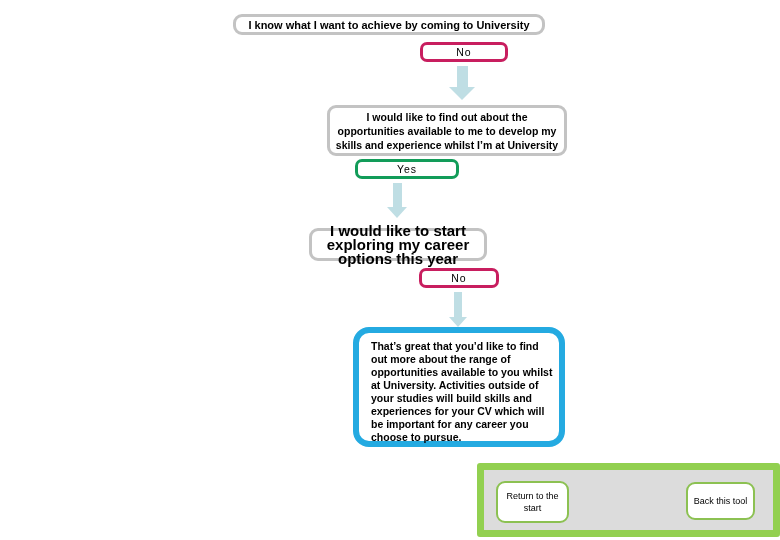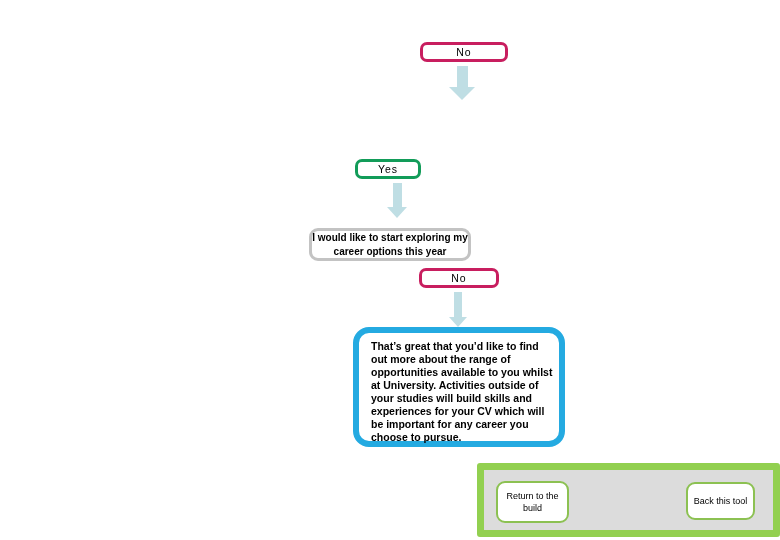--- a/index.html
+++ b/index.html
@@ -42,59 +42,65 @@
     box-sizing:border-box;display:flex;align-items:center;justify-content:center;
     font-size:9px;line-height:12px;text-align:center;cursor:pointer;color:#000;
     padding:2px;
   }
 </style>
 </head>
 <body>
 
 <div class="stage">
 
+  <div class="qbox" style="left:233px;top:14px;width:312px;height:21px;font-size:11px;">
+    <span class="txt">I know what I want to achieve by coming to University</span>
+  </div>
 
   <div class="abox no" style="left:420px;top:42px;width:88px;height:20px;">
     <span>No</span>
   </div>
 
   <div class="arrow" style="left:449px;top:66px;width:26px;">
     <div class="shaft" style="width:11px;height:21px;"></div>
     <div class="head" style="border-left:13px solid transparent;border-right:13px solid transparent;border-top:13px solid #bfdee4;"></div>
   </div>
 
+  <div class="qbox" style="left:327px;top:105px;width:240px;height:51px;font-size:10.5px;line-height:14px;padding:0 4px;">
+    <span class="txt">I would like to find out about the opportunities available to me to develop my skills and experience whilst I’m at University</span>
+  </div>
 
-  <div class="abox yes" style="left:355px;top:159px;width:66px;height:20px;">
+  <div class="abox yes" style="left:355px;top:159px;width:104px;height:20px;">
     <span>Yes</span>
   </div>
 
   <div class="arrow" style="left:387px;top:183px;width:20px;">
     <div class="shaft" style="width:9px;height:24px;"></div>
     <div class="head" style="border-left:10px solid transparent;border-right:10px solid transparent;border-top:11px solid #bfdee4;"></div>
   </div>
 
-  <div class="qbox" style="left:309px;top:228px;width:162px;height:33px;font-size:10px;line-height:14px;">
+  <div class="qbox" style="left:309px;top:228px;width:178px;height:33px;font-size:15px;line-height:14px;">
     <span class="txt">I would like to start exploring my career options this year</span>
   </div>
 
   <div class="abox no" style="left:419px;top:268px;width:80px;height:20px;">
     <span>No</span>
   </div>
 
   <div class="arrow" style="left:449px;top:292px;width:18px;">
     <div class="shaft" style="width:8px;height:25px;"></div>
     <div class="head" style="border-left:9px solid transparent;border-right:9px solid transparent;border-top:10px solid #bfdee4;"></div>
   </div>
 
   <div class="result" style="left:353px;top:327px;width:212px;height:120px;">
     <span>That’s great that you’d like to find out more about the range of opportunities available to you whilst at University.  Activities outside of your studies will build skills and experiences for your CV which will be important for any career you choose to pursue.</span>
   </div>
 
   <div class="panel">
     <div class="navbtn" style="left:12px;top:11px;width:73px;height:42px;">
-      <span>Return to the build</span>
+      <span>Return to the start</span>
     </div>
     <div class="navbtn" style="left:202px;top:12px;width:69px;height:38px;">
       <span>Back this tool</span>
     </div>
   </div>
 
 </div>
 
 </body></html>

